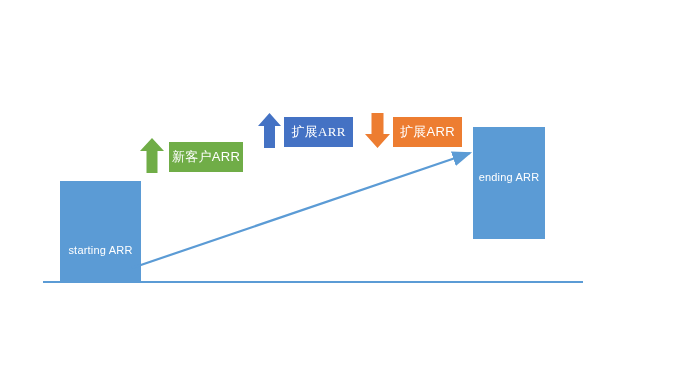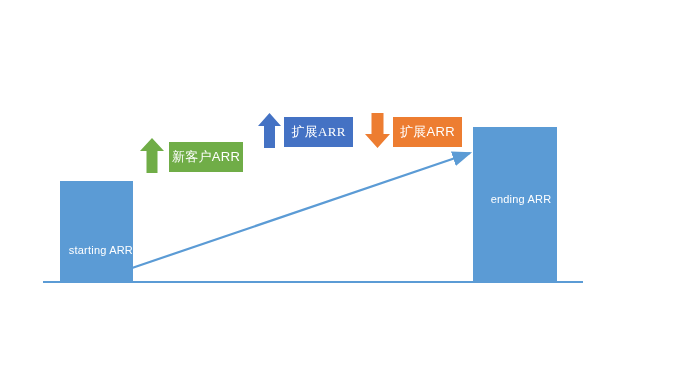--- a/index.html
+++ b/index.html
@@ -30,33 +30,31 @@
   .bar-label {
     color: #ffffff;
     font-size: 11px;
     letter-spacing: 0.2px;
     white-space: nowrap;
     text-align: center;
   }
   #bar-starting {
     left: 60px;
     top: 181px;
-    width: 73px;
+    width: 81px;
     height: 102px;
-    justify-content: flex-end;
   }
   #bar-starting .bar-label {
     transform: translateY(18px);
   }
   #bar-ending {
     left: 473px;
     top: 127px;
     width: 72px;
-    height: 156px;
-    padding-left: 12px;
+    height: 112px;
   }
   #bar-ending .bar-label {
     transform: translateY(-6px);
   }
 
   
   #baseline {
     position: absolute;
     left: 43px;
     top: 281px;

